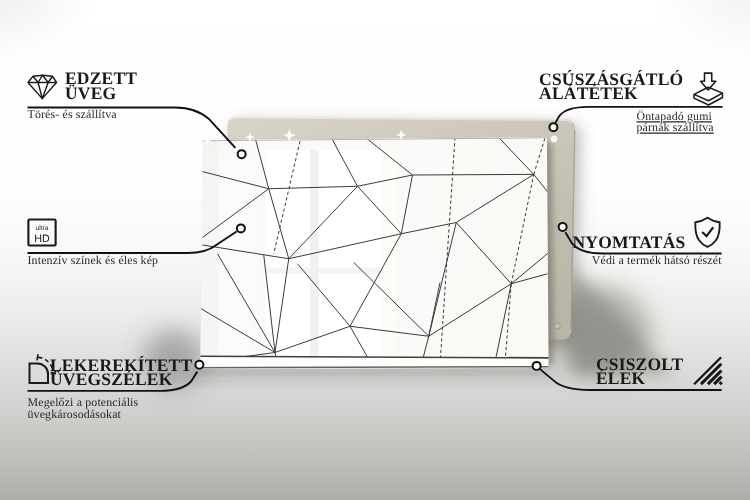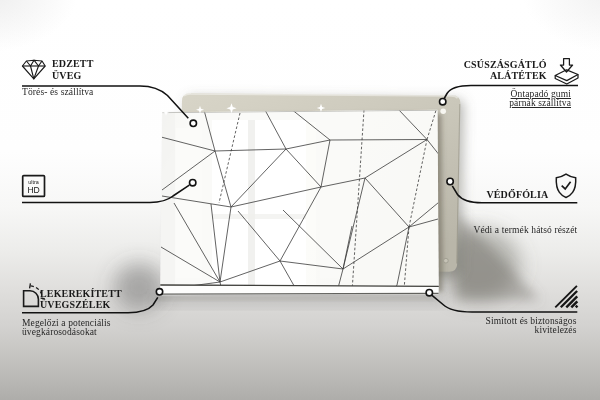--- a/index.html
+++ b/index.html
@@ -3,23 +3,23 @@
 <meta charset="utf-8">
 <style>
 html,body{margin:0;padding:0;}
 #stage{position:relative;width:600px;height:400px;overflow:hidden;
   font-family:"Liberation Serif",serif;
   background:
     radial-gradient(120px 80px at -2% -2%, rgba(190,190,190,0.28), rgba(190,190,190,0) 75%),
     radial-gradient(120px 80px at 102% -2%, rgba(190,190,190,0.22), rgba(190,190,190,0) 75%),
     linear-gradient(180deg,#ffffff 0%,#fefefe 38%,#f7f7f6 52%,#ececea 63%,#e0dfdd 72%,#d2d1cf 82%,#c1c0bd 91%,#aeadaa 100%);
 }
-.t{position:absolute;color:#191919;font-weight:bold;font-size:10px;line-height:11.3px;letter-spacing:0.15px;white-space:nowrap;}
+.t{position:absolute;color:#191919;font-weight:bold;font-size:14px;line-height:11.3px;letter-spacing:0.15px;white-space:nowrap;}
 .s{position:absolute;color:#272727;font-size:9.5px;line-height:9.8px;letter-spacing:0.12px;white-space:nowrap;}
-.r{text-align:right;}
+.r{}
 </style>
 </head>
 <body>
 <div id="stage">
 <svg width="600" height="400" viewBox="0 0 600 400" style="position:absolute;left:0;top:0">
 <defs>
   <filter id="b6" x="-40%" y="-40%" width="180%" height="180%">
           <feGaussianBlur stdDeviation="6"></feGaussianBlur>
         </filter>
   <filter id="b3" x="-40%" y="-40%" width="180%" height="180%">
@@ -188,24 +188,25 @@
   <path d="M560.8,307.3 577.1,291" stroke-width="2.3"></path>
   <path d="M566.3,307.3 577.2,296.4" stroke-width="2.4"></path>
   <path d="M571.3,307.3 577.3,301.3" stroke-width="2.5"></path>
   <path d="M575.8,307.3 577.4,305.7" stroke-width="2.5"></path>
 </g>
 </svg>
 
 <div class="t" style="left:52px;top:58.3px;">EDZETT<br>ÜVEG</div>
 <div class="s" style="left:22px;top:88.1px;">Törés- és szállítva</div>
 
+<div class="s" style="left:22px;top:205.4px;">Intenzív színek és éles kép</div>
 
 <div class="t" style="left:40px;top:287.6px;">LEKEREKÍTETT<br>ÜVEGSZÉLEK</div>
 <div class="s" style="left:22px;top:319px;line-height:9.4px;">Megelőzi a potenciális<br>üvegkárosodásokat</div>
 
 <div class="t r" style="right:53.3px;top:59.0px;">CSÚSZÁSGÁTLÓ<br>ALÁTÉTEK</div>
 <div class="s r" style="right:29px;top:89.6px;line-height:9.6px;text-decoration:underline;">Öntapadó gumi<br>párnák szállítva</div>
 
-<div class="t r" style="right:51.7px;top:189.1px;">VÉDŐFÓLIA</div>
-<div class="s r" style="right:22.7px;top:205.0px;margin-top:21px;">Védi a termék hátsó részét</div>
-
-<div class="s r" style="right:23.5px;top:316.5px;line-height:9.6px;">Simított és biztonságos<br>kivitelezés</div>
+<div class="t r" style="right:51.7px;top:189.1px;">NYOMTATÁS</div>
+<div class="s r" style="right:22.7px;top:205.0px;">Védi a termék hátsó részét</div>
+
+<div class="t r" style="right:53.3px;top:286.7px;">CSISZOLT<br>ÉLEK</div>
 </div>
 
 </body></html>

